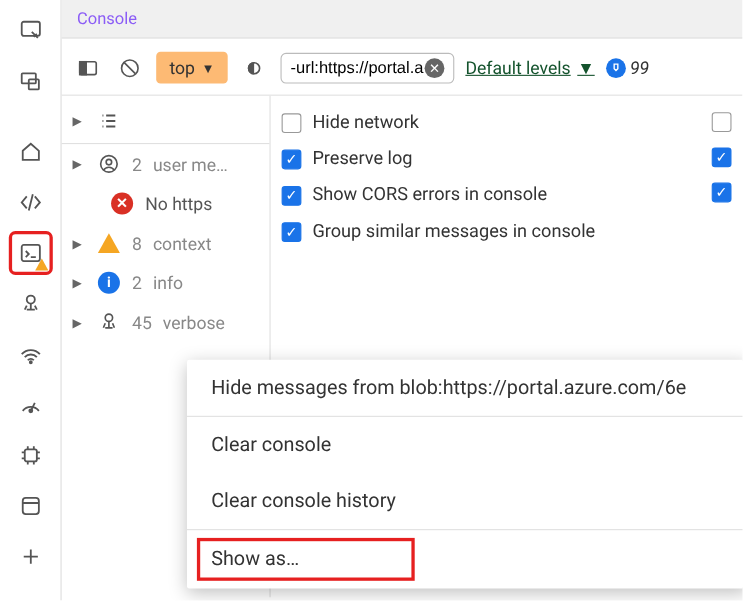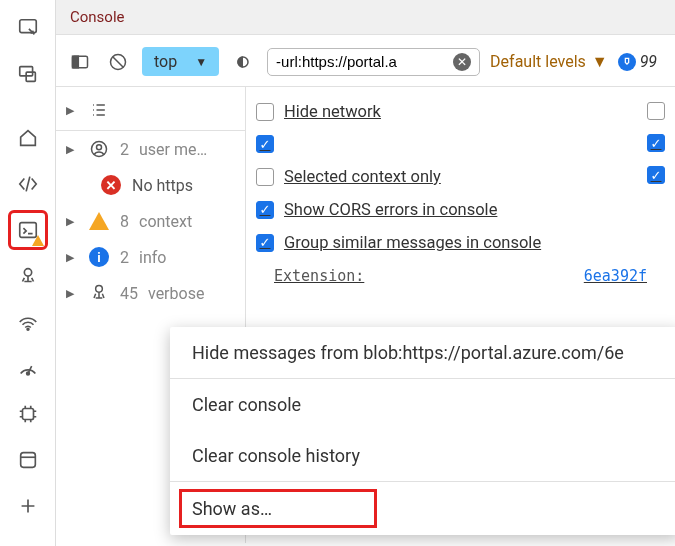--- a/index.html
+++ b/index.html
@@ -64,61 +64,61 @@
       position: absolute;
       left: 56px;
       top: 0;
       right: 0;
       height: 100%;
     }
     .header-title {
       padding: 8px 14px;
       border-bottom: 1px solid #e0e0e0;
       font-size: 15px;
-      color: #7f1d1d;
+      color: #8b5cf6;
       background: #f0f0f0;
     }
     .toolbar {
       display: flex;
       align-items: center;
       gap: 10px;
       padding: 12px 10px 10px 10px;
       border-bottom: 1px solid #e0e0e0;
     }
     .toolbar-btn {
       width: 28px;
       height: 28px;
       display: flex;
       align-items: center;
       justify-content: center;
       cursor: pointer;
       color: #555;
     }
     .toolbar-btn svg { width: 20px; height: 20px; }
     .context-dropdown {
-      background: #7dd3fc;
+      background: #fdba74;
       border-radius: 4px;
       padding: 5px 12px;
       display: flex;
       align-items: center;
-      gap: 18px;
+      gap: 6px;
       cursor: pointer;
       font-size: 16px;
     }
     .context-dropdown .chevron {
       font-size: 12px;
     }
     .filter-input {
       display: flex;
       align-items: center;
       border: 1px solid #bbb;
       border-radius: 5px;
       padding: 4px 8px;
       background: #fff;
-      width: 213px;
+      width: 158px;
     }
     .filter-input input {
       border: none;
       outline: none;
       flex: 1;
       font-size: 15px;
       min-width: 0;
     }
     .filter-clear {
       width: 18px;
@@ -129,23 +129,24 @@
       display: flex;
       align-items: center;
       justify-content: center;
       font-size: 12px;
       cursor: pointer;
     }
     .levels-dropdown {
       display: flex;
       align-items: flex-start;
       gap: 6px;
-      color: #a16207;
+      color: #14532d;
       cursor: pointer;
       font-size: 16px;
+      text-decoration: underline;
     }
     .issues-badge {
       display: flex;
       align-items: center;
       gap: 4px;
       cursor: pointer;
       font-style: italic;
     }
     .issues-badge .circle {
       width: 18px;
@@ -229,21 +230,20 @@
       color: #fff;
       display: flex;
       align-items: center;
       justify-content: center;
       font-size: 13px;
       font-weight: bold;
     }
     .settings-panel {
       flex: 1;
       padding: 8px 10px;
-      text-decoration: underline;
     }
     .checkbox-row {
       display: flex;
       align-items: center;
       gap: 10px;
       padding: 7px 0;
       font-size: 16.5px;
       color: #333;
     }
     .checkbox-row.right {
@@ -486,24 +486,21 @@
 
     <div class="settings-panel">
       <div style="display:flex">
         <div style="flex:1">
           <div class="checkbox-row">
             <span class="checkbox"></span>
             <span>Hide network</span>
           </div>
           <div class="checkbox-row">
             <span class="checkbox checked"></span>
-          </div>
-          <div class="checkbox-row">
-            <span class="checkbox"></span>
-            <span>Selected context only</span>
+            <span>Preserve log</span>
           </div>
           <div class="checkbox-row">
             <span class="checkbox checked"></span>
             <span>Show CORS errors in console</span>
           </div>
           <div class="checkbox-row">
             <span class="checkbox checked"></span>
             <span>Group similar messages in console</span>
           </div>
         </div>
@@ -513,24 +510,20 @@
           </div>
           <div class="checkbox-row right">
             <span class="checkbox checked"></span>
           </div>
           <div class="checkbox-row right">
             <span class="checkbox checked"></span>
           </div>
         </div>
       </div>
 
-      <div class="log-line">
-        <span>Extension:</span>
-        <span class="link">6ea392f</span>
-      </div>
     </div>
   </div>
 </div>
 
 <div class="context-menu">
   <div class="menu-item">Hide messages from blob:https://portal.azure.com/6e</div>
   <div class="menu-sep"></div>
   <div class="menu-item">Clear console</div>
   <div class="menu-item">Clear console history</div>
   <div class="menu-sep"></div>

